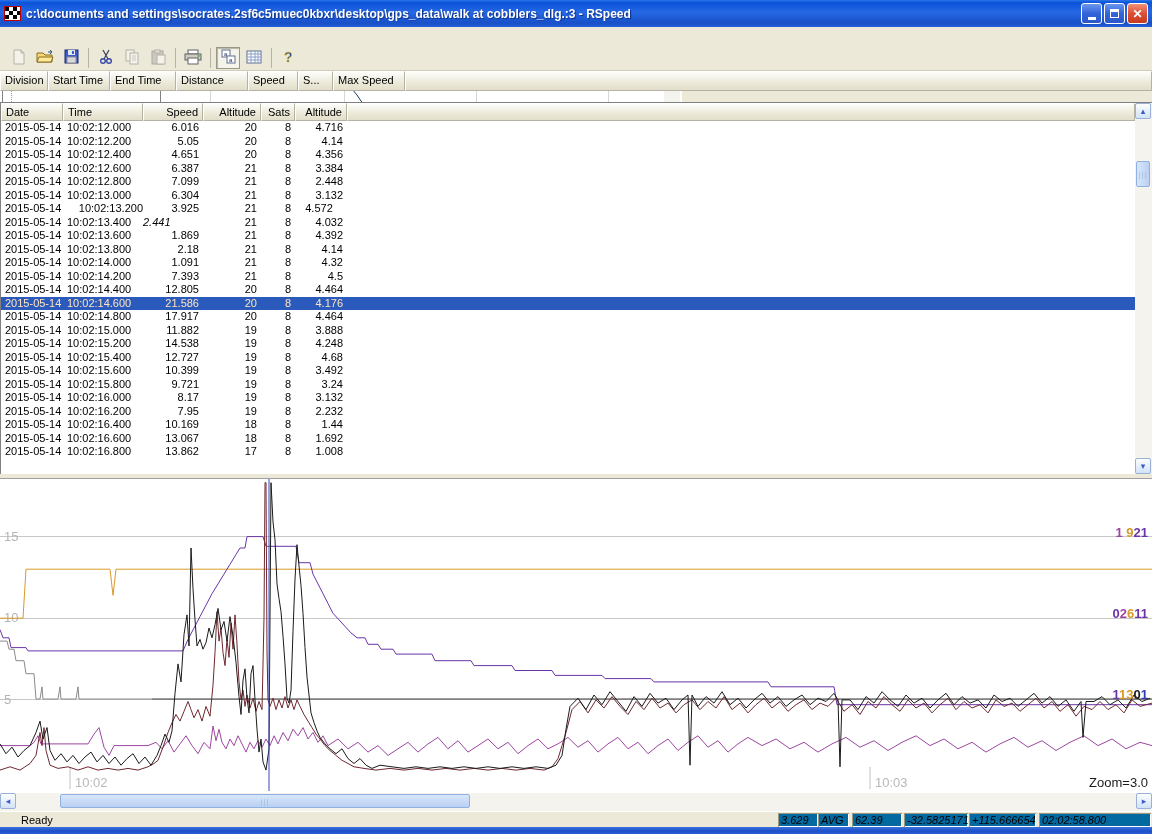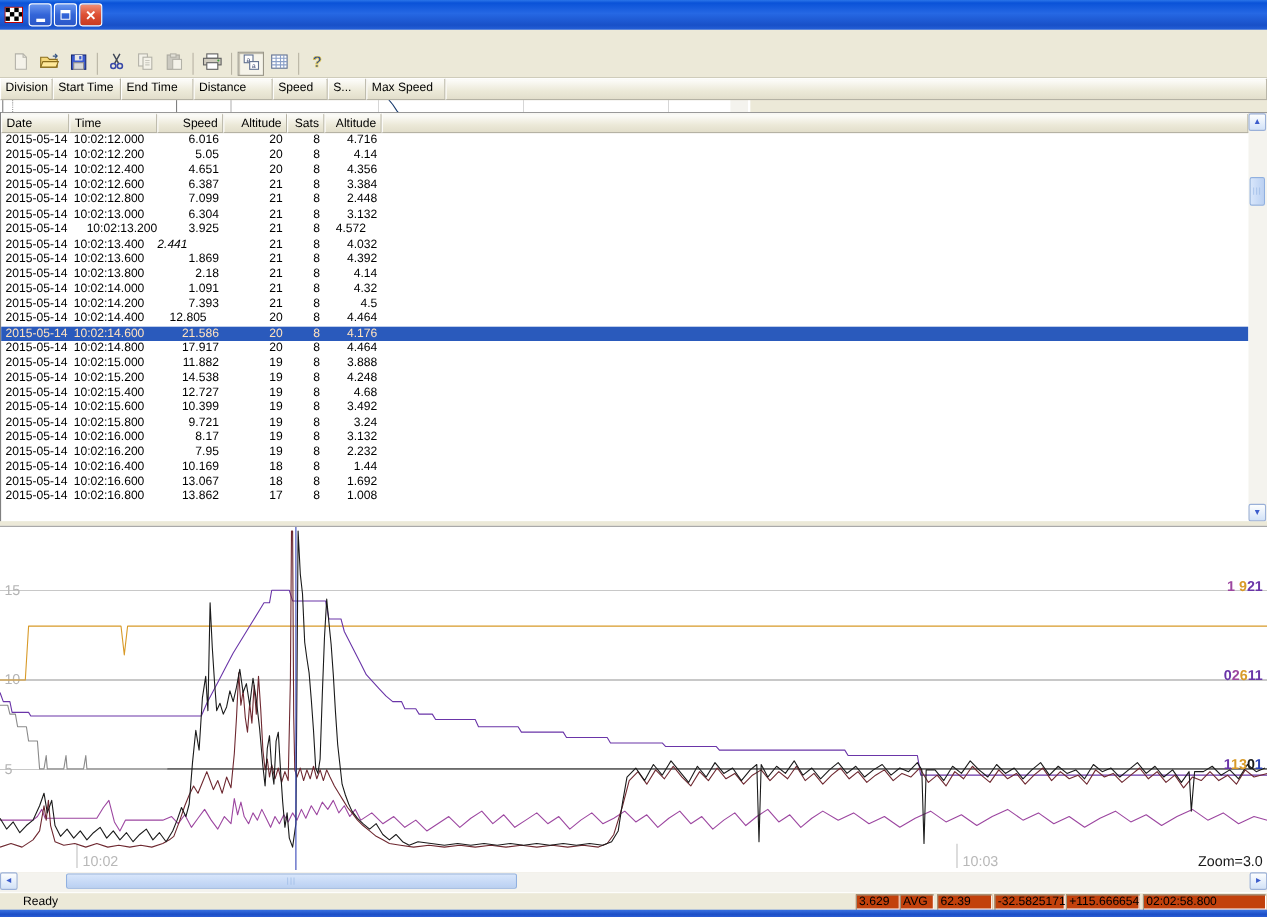--- a/index.html
+++ b/index.html
@@ -69,42 +69,43 @@
 .sb-thumb { position:absolute; border:1px solid #90b0e0; border-radius:2px; }
 .sb-thumb.h { top:1px; height:14px; background:linear-gradient(180deg,#d8e6fb,#bad0f2); }
 .sb-thumb.v { left:1px; width:14px; background:linear-gradient(90deg,#d8e6fb,#bad0f2); }
 .grip { position:absolute; left:50%; top:50%; transform:translate(-50%,-50%); color:#9ab8e4; font-size:7px; letter-spacing:1px; }
 
 
 #chart-divider { position:absolute; left:0; top:474px; width:1152px; height:4px; background:#ece9d8; }
 #chart-panel { position:absolute; left:0; top:478px; width:1152px; height:315px; background:#fff; border-top:1px solid #a0a0a0; overflow:hidden; }
 #statusbar { position:absolute; left:0; top:811px; width:1152px; height:16px; background:#ece9d8; border-top:1px solid #fff; }
 #status-ready { position:absolute; left:21px; top:2px; }
-.status-panel { position:absolute; top:1px; height:14px; padding:1px 3px 0 3px; background:#c2410c;
-  box-shadow:inset 1px 1px 0 #9d9a84, inset -1px -1px 0 #ffffff; white-space:nowrap; overflow:hidden; }
+.status-panel { position:absolute; top:1px; height:14px; padding:1px 3px 0 3px; background:#0369a1;
+  box-shadow:inset 1px 1px 0 #9d9a84, inset -1px -1px 0 #ffffff; white-space:nowrap; overflow:hidden;font-style:italic; }
 #bottom-edge { position:absolute; left:0; top:827px; width:1152px; height:7px;
   background:linear-gradient(180deg,#3a72e0 0%,#1c4fc8 60%,#2a5dd4 100%); }
 text { font-family:"Liberation Sans", sans-serif; }
 </style>
 </head>
 <body>
 
 <div id="window">
 
   <div id="titlebar">
     <svg id="title-icon" viewBox="0 0 17 15">
       <rect x="0" y="0" width="17" height="15" fill="#c00000"></rect>
       <rect x="1" y="1" width="15" height="13" fill="#fff"></rect>
       <rect x="1" y="1" width="4" height="4" fill="#000"></rect>
         <rect x="9" y="1" width="4" height="4" fill="#000"></rect>
       <rect x="5" y="5" width="4" height="4" fill="#000"></rect>
         <rect x="13" y="5" width="3" height="4" fill="#000"></rect>
       <rect x="1" y="9" width="4" height="4" fill="#000"></rect>
         <rect x="9" y="9" width="4" height="4" fill="#000"></rect>
     </svg>
+    <div id="title-text">c:\documents and settings\socrates.2sf6c5muec0kbxr\desktop\gps_data\walk at cobblers_dlg.:3 - RSpeed</div>
     <div id="tb-buttons">
       <div class="tb-btn">
           <span class="min-glyph"></span>
         </div>
       <div class="tb-btn">
           <span class="rest-glyph"></span>
         </div>
       <div class="tb-btn close">
           <span>✕</span>
         </div>
@@ -471,21 +472,21 @@
               <div class="dcell" style="width: 62px; text-align: left; padding: 0px 0px 0px 4px;">2015-05-14</div>
               <div class="dcell" style="width: 80px; text-align: left; padding: 0px 0px 0px 4px;">10:02:14.200</div>
               <div class="dcell" style="width: 60px; text-align: right; padding: 0px 4px 0px 0px;">7.393</div>
               <div class="dcell" style="width: 58px; text-align: right; padding: 0px 4px 0px 0px;">21</div>
               <div class="dcell" style="width: 34px; text-align: right; padding: 0px 4px 0px 0px;">8</div>
               <div class="dcell" style="width: 52px; text-align: right; padding: 0px 4px 0px 0px;">4.5</div>
             </div>
             <div class="drow">
               <div class="dcell" style="width: 62px; text-align: left; padding: 0px 0px 0px 4px;">2015-05-14</div>
               <div class="dcell" style="width: 80px; text-align: left; padding: 0px 0px 0px 4px;">10:02:14.400</div>
-              <div class="dcell" style="width: 60px; text-align: center; padding: 0px 4px 0px 0px;">12.805</div>
+              <div class="dcell" style="width: 60px; text-align: right; padding: 0px 4px 0px 0px;">12.805</div>
               <div class="dcell" style="width: 58px; text-align: right; padding: 0px 4px 0px 0px;">20</div>
               <div class="dcell" style="width: 34px; text-align: right; padding: 0px 4px 0px 0px;">8</div>
               <div class="dcell" style="width: 52px; text-align: right; padding: 0px 4px 0px 0px;">4.464</div>
             </div>
             <div class="drow selected">
               <div class="dcell" style="width: 62px; text-align: left; padding: 0px 0px 0px 4px;">2015-05-14</div>
               <div class="dcell" style="width: 80px; text-align: left; padding: 0px 0px 0px 4px;">10:02:14.600</div>
               <div class="dcell" style="width: 60px; text-align: right; padding: 0px 4px 0px 0px;">21.586</div>
               <div class="dcell" style="width: 58px; text-align: right; padding: 0px 4px 0px 0px;">20</div>
               <div class="dcell" style="width: 34px; text-align: right; padding: 0px 4px 0px 0px;">8</div>

